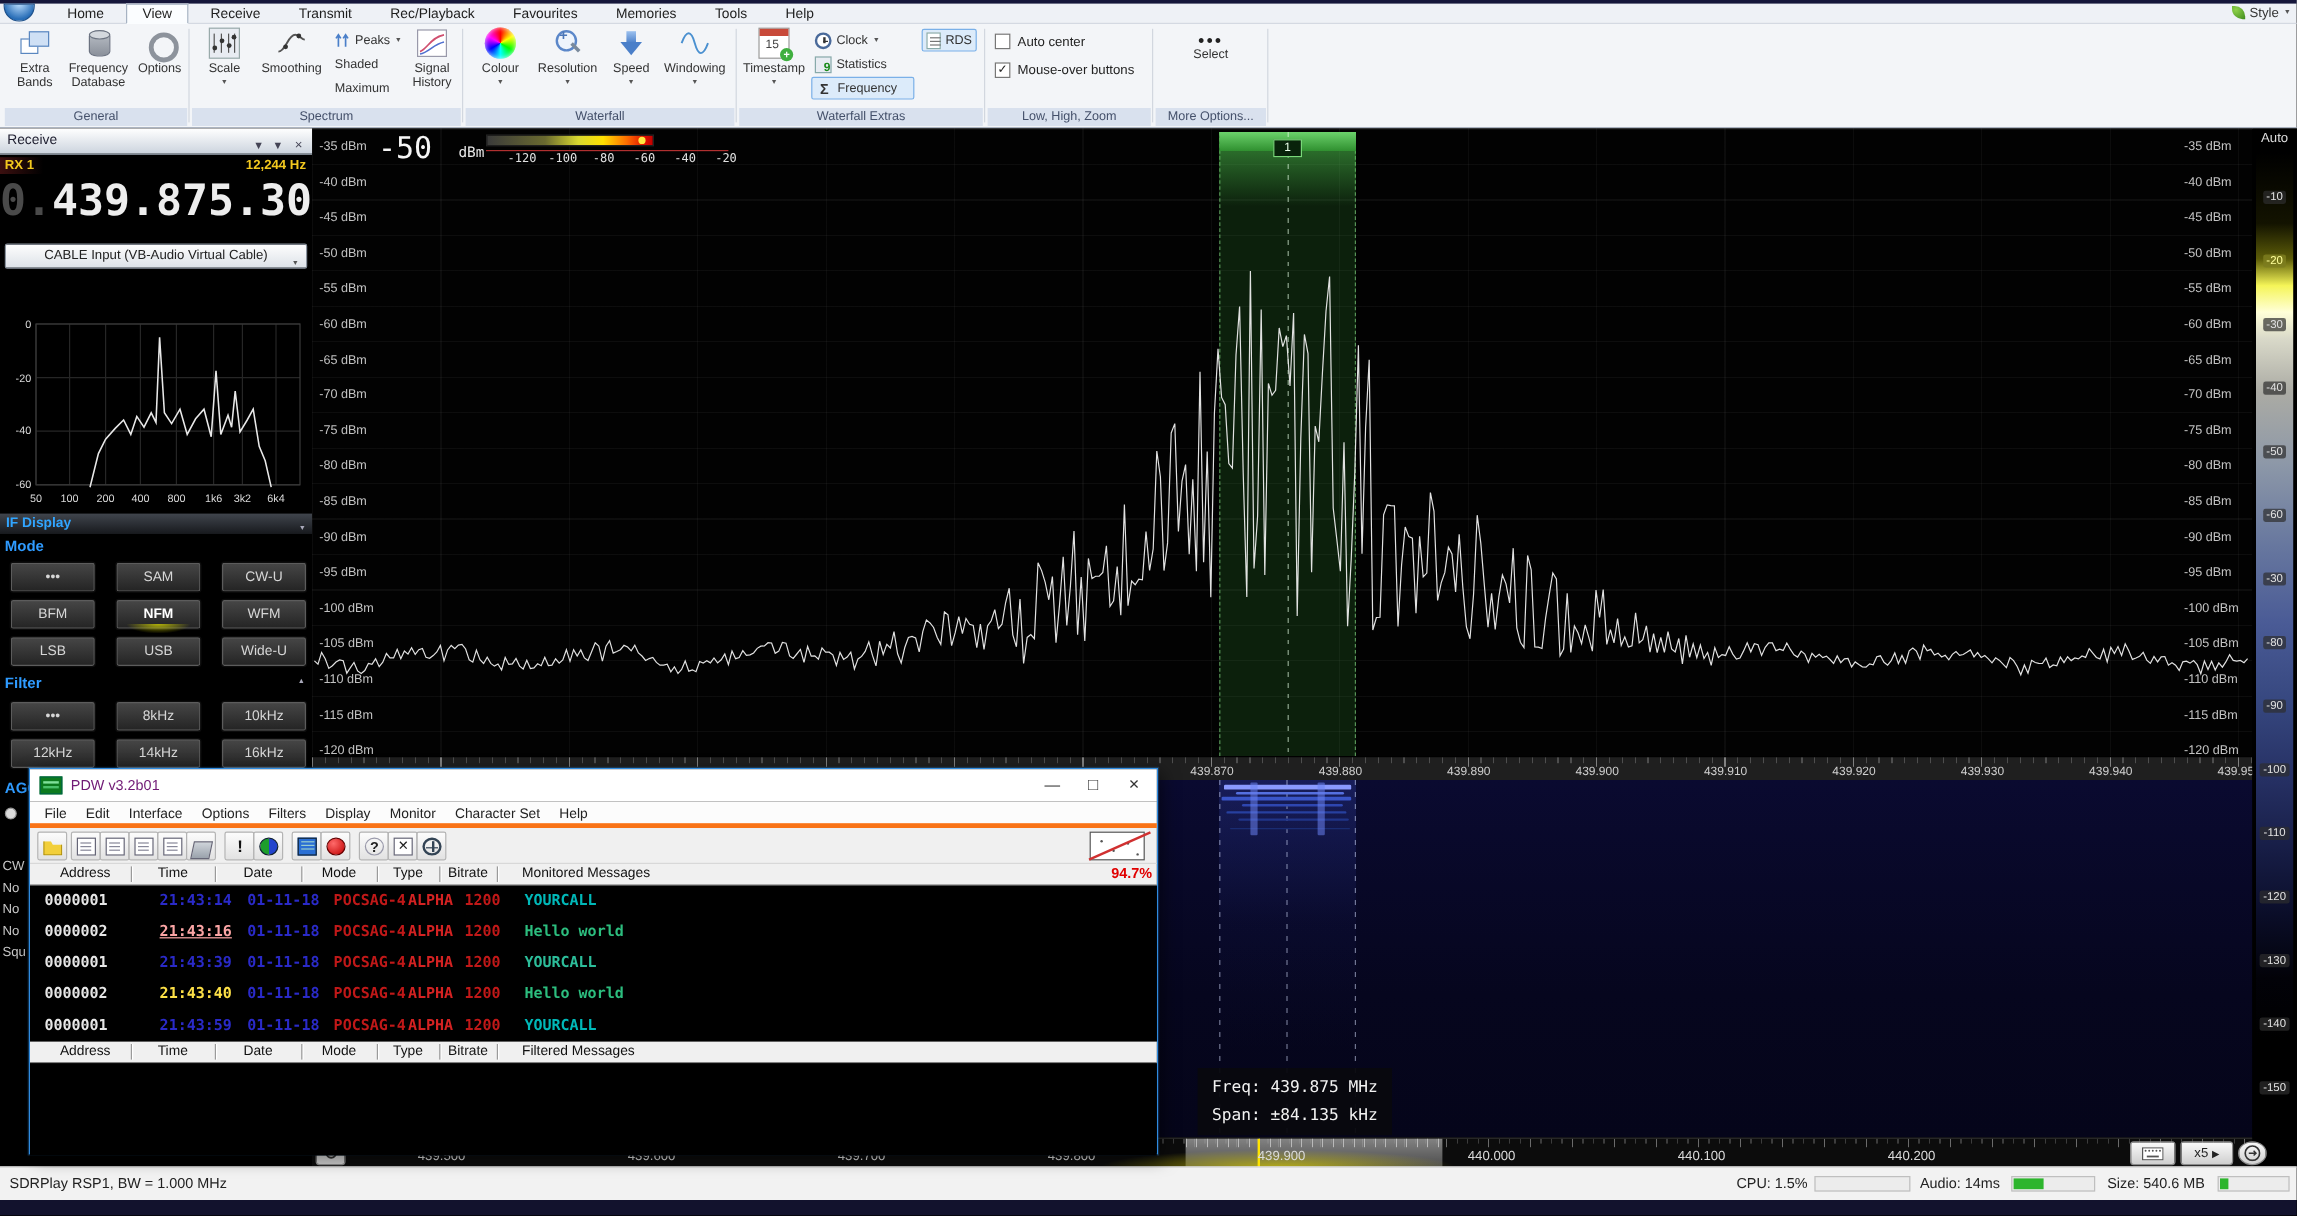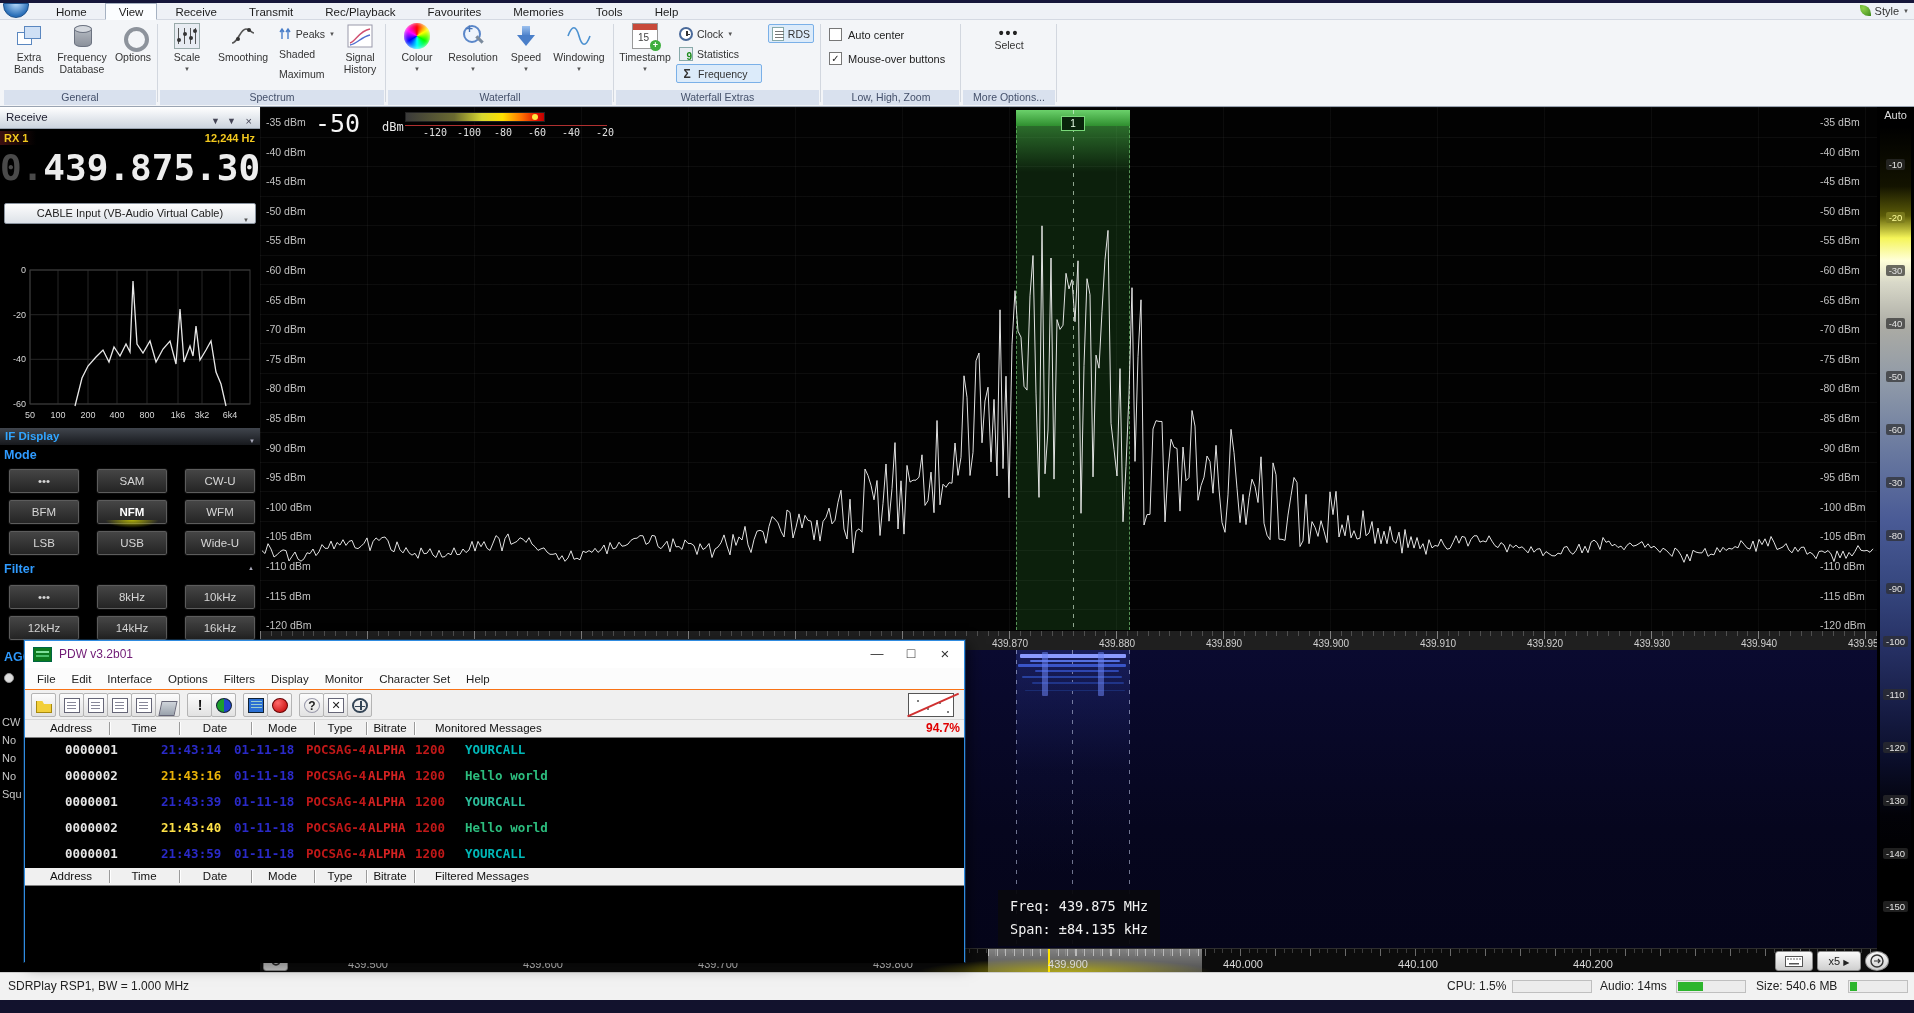--- a/index.html
+++ b/index.html
@@ -139,21 +139,21 @@
   .strip-lab i { font-style:normal; background:rgba(45,45,45,.7); border-radius:2px; padding:0 3px; }
   .strip-lab.hot i { background:rgba(125,125,30,.85); color:#ffff9a; }
 
   
   #pdw { position:absolute; left:24px; top:640px; width:941px; height:322px; background:#000; border:1px solid #2f8be0; box-shadow:0 0 0 1px rgba(47,139,224,.25), 4px 4px 14px rgba(0,0,0,.55); z-index:60; }
   .pdw-title { position:relative; height:27px; background:#fff; }
   .pdw-ico { position:absolute; left:8px; top:6px; width:19px; height:15px; background:#0c7a1e; border:1px solid #064; }
   .pdw-ico::after { content:""; position:absolute; left:2px; top:3px; width:13px; height:2px; background:#7fe09a; box-shadow:0 4px #49c06a; }
   .pdw-title .t { position:absolute; left:34px; top:0; line-height:27px; font-size:12px; color:#701a75; }
   .winbtn { position:absolute; top:0; width:30px; height:27px; text-align:center; line-height:25px; font-size:13px; color:#333; }
-  .pdw-menu { position:relative; height:22px; background:#fcfcfc; border-bottom:1px solid #f97316; display:flex; padding-left:4px; }
+  .pdw-menu { position:relative; height:22px; background:#fcfcfc; border-bottom:4px solid #f97316; display:flex; padding-left:4px; }
   .pdw-menu span { padding:0 8px; font-size:11.5px; line-height:22px; color:#222; }
   .pdw-toolbar { position:relative; height:30px; background:#f0f0f0; border-bottom:1px solid #d8d8d8; }
   .tbtn { position:absolute; top:3px; width:25px; height:24px; background:linear-gradient(#fcfcfc,#e2e2e2); border:1px solid #b4b4b4; border-radius:2px; }
   .tbtn .g { position:absolute; left:4px; top:4px; width:16px; height:15px; }
   .tb-folder { background:#f2cf3a; border:1px solid #a88a10; clip-path:polygon(0 20%,40% 20%,50% 40%,100% 40%,100% 100%,0 100%); }
   .tb-doc { background:#fff; border:1px solid #667; }
   .tb-doc::after { content:""; position:absolute; left:2px; top:3px; width:9px; height:1px; background:#889; box-shadow:0 3px #889, 0 6px #889; }
   .tb-eraser { background:linear-gradient(#cfd4da,#9aa2ac); border:1px solid #667; transform:skewX(-12deg); height:10px; margin-top:3px; }
   .tb-excl { font-size:14px; font-weight:bold; color:#111; text-align:center; line-height:15px; }
   .tb-globe { border-radius:50%; background:linear-gradient(90deg,#1d9e2c 50%,#2244cc 50%); border:1px solid #123; }
@@ -166,21 +166,21 @@
   .tb-target::after { content:""; position:absolute; left:50%; top:1px; bottom:1px; width:1.5px; background:#345; }
   .tb-target::before { content:""; position:absolute; top:50%; left:1px; right:1px; height:1.5px; background:#345; }
   .tb-meter { position:absolute; right:10px; top:3px; width:46px; height:24px; background:#fff; border:1px solid #555; }
   .tb-meter::after { content:""; position:absolute; left:-4px; top:10px; width:56px; height:1.5px; background:#d03030; transform:rotate(-24deg); }
   .tb-meter i { position:absolute; width:2px; height:2px; background:#555; border-radius:50%; }
   .pdw-head { position:relative; height:18px; background:#f0f0f0; border-bottom:1px solid #808080; font-size:11.5px; color:#111; }
   .pdw-head .col { position:absolute; top:0; line-height:17px; text-align:center; }
   .pdw-head .sep { position:absolute; top:2px; bottom:2px; width:1px; background:#9a9a9a; box-shadow:1px 0 #fff; }
   .pdw-rate { position:absolute; right:4px; top:0; line-height:17px; color:#e00000; font-weight:bold; font-size:12px; }
   .pdw-rows { position:relative; height:130px; background:#000; font-family:"DejaVu Sans Mono",monospace; font-size:12.5px; font-weight:bold; }
-  .prow { position:absolute; left:0; width:100%; height:26px;margin-left:28px; }
+  .prow { position:absolute; left:0; width:100%; height:26px; }
   .prow span { position:absolute; top:4px; white-space:pre; }
   .pdw-black { position:relative; height:77px; background:#000; }
 
   
   #status { position:absolute; left:0; top:972px; width:1914px; height:28px; background:#f2f2f2; border-top:1px solid #cfcfcf; font-size:12px; color:#222; }
   #status .it { position:absolute; top:0; line-height:27px; }
   .sbar { position:absolute; top:7px; height:13px; background:#ececec; border:1px solid #bfbfbf; }
   .sbar .fill { position:absolute; left:1px; top:1px; bottom:1px; background:#2db52d; }
   .bottomstrip { position:absolute; left:0; top:1000px; width:1914px; height:13px; background:#12122d; }
 </style>
@@ -688,21 +688,21 @@
           <span style="left: 12px; color: rgb(230, 230, 230);">0000001</span>
           <span style="left: 108px; color: rgb(42, 42, 200);">21:43:14</span>
           <span style="left: 181px; color: rgb(42, 42, 200);">01-11-18</span>
           <span style="left: 253px; color: rgb(192, 24, 24);">POCSAG-4</span>
           <span style="left: 315px; color: rgb(212, 34, 34);">ALPHA</span>
           <span style="left: 362px; color: rgb(192, 24, 24);">1200</span>
           <span style="left: 412px; color: rgb(0, 184, 184);">YOURCALL</span>
         </div>
         <div class="prow" style="top: 26px;">
           <span style="left: 12px; color: rgb(230, 230, 230);">0000002</span>
-          <span style="left: 108px; color: #eab308;">21:43:16</span>
+          <span style="left: 108px; color: #fca5a5; text-decoration: underline;">21:43:16</span>
           <span style="left: 181px; color: rgb(42, 42, 200);">01-11-18</span>
           <span style="left: 253px; color: rgb(192, 24, 24);">POCSAG-4</span>
           <span style="left: 315px; color: rgb(212, 34, 34);">ALPHA</span>
           <span style="left: 362px; color: rgb(192, 24, 24);">1200</span>
           <span style="left: 412px; color: rgb(44, 189, 126);">Hello world</span>
         </div>
         <div class="prow" style="top: 52px;">
           <span style="left: 12px; color: rgb(230, 230, 230);">0000001</span>
           <span style="left: 108px; color: rgb(42, 42, 200);">21:43:39</span>
           <span style="left: 181px; color: rgb(42, 42, 200);">01-11-18</span>

